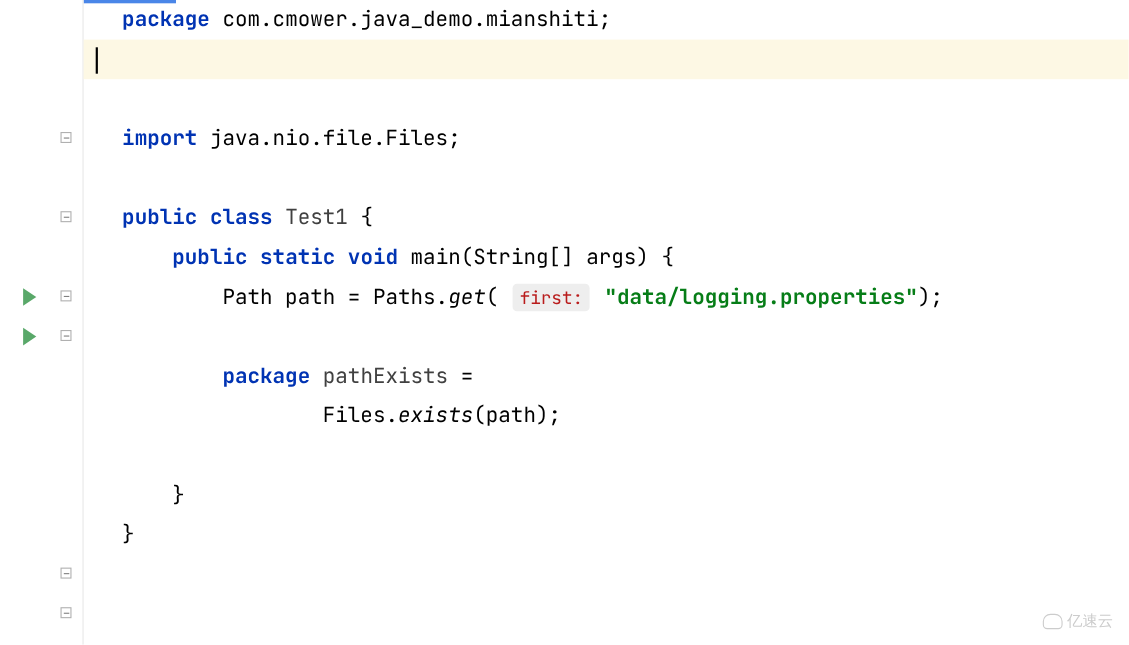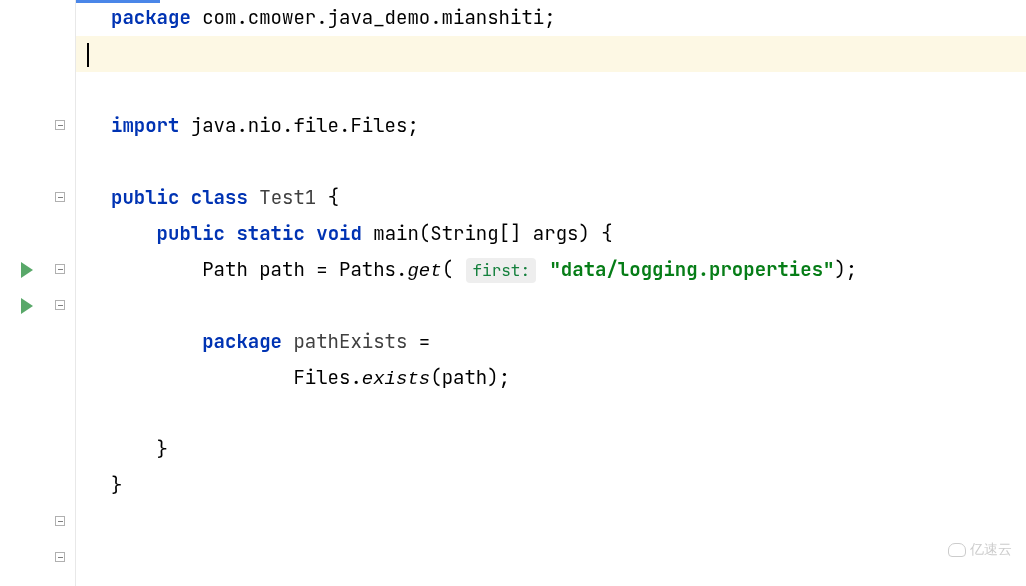--- a/index.html
+++ b/index.html
@@ -79,34 +79,34 @@
       display: inline-block;
       width: 2px;
       height: 24px;
       background: #000000;
       vertical-align: middle;
       margin-left: -1px;
     }
     .kw { color: #0033b3; font-weight: bold; }
     .pkg { color: #000000; }
     .cls { color: #404040; }
-    .mth-italic { color: #000000; font-style: italic; font-family: Liberation Mono, monospace; }
+    .mth-italic { color: #000000; font-style: italic; }
     .str { color: #067d17; font-weight: bold; }
     .unused { color: #404040; }
     .param-hint {
       background: #eeeeee;
-      color: #15803d;
+      color: #b91c1c;
       font-size: 16px;
       padding: 2px 6px;
       border-radius: 4px;
       margin: 0 2px;
     }
     .watermark {
       position: absolute;
-      bottom: 27px;
+      bottom: 12px;
       right: 14px;
       color: #cccccc;
       font-size: 14px;
       font-family: Liberation Sans, sans-serif;
       display: flex;
       align-items: center;
       gap: 4px;
       justify-content: center;
     }
     .watermark-icon {

